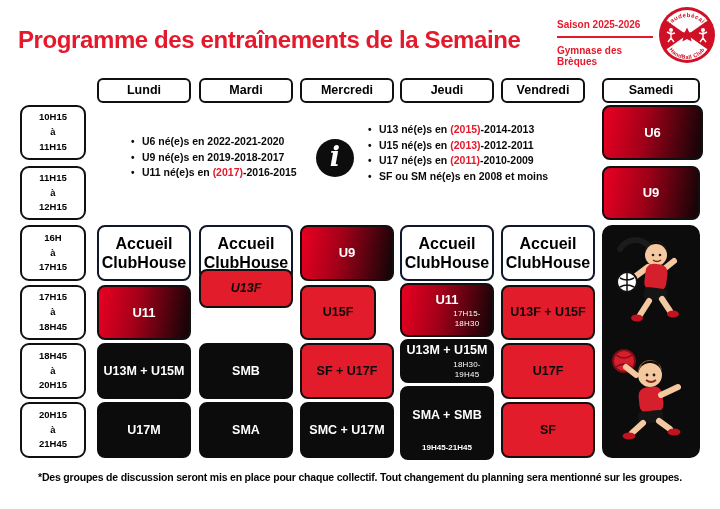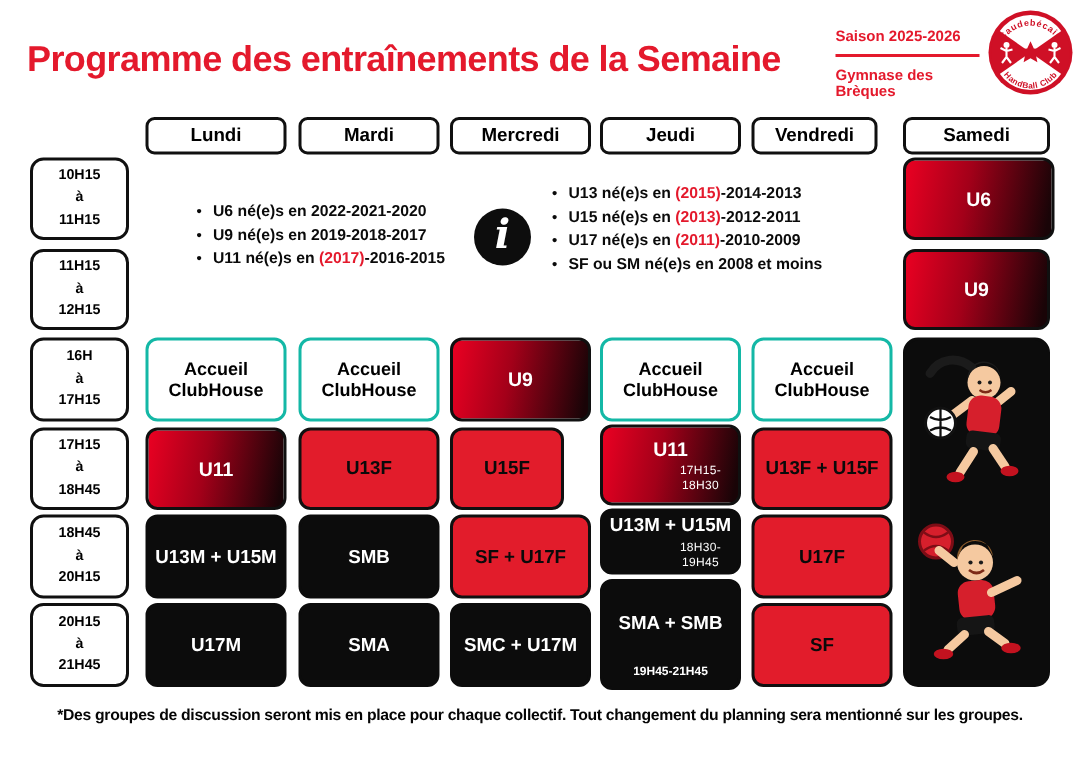--- a/index.html
+++ b/index.html
@@ -15,21 +15,21 @@
   }
   #season-block { position:absolute; left:557px; top:19px; width:98px; }
   #season-block .line1 { color:#e4192c; font-size:10px; font-weight:bold; }
   #season-divider { border:none; border-top:2.5px solid #e4192c; margin:6px 0 7px 0; width:96px; }
   
   .cell {
     position:absolute; display:flex; flex-direction:column; align-items:center;
     justify-content:center; text-align:center; font-weight:bold;
     border-radius:8px; line-height:1.2;
   }
-  .white-cell  { background:#ffffff; border:2px solid #14b8a6; color:#000; font-size:12px; padding:2px 8px; }
+  .white-cell  { background:#ffffff; border:2px solid #0f172a; color:#000; font-size:16px; padding:2px 8px; }
   .red-cell    { background:#e21c2b; border:2px solid #101010; color:#0a0a0a; font-size:12.5px; }
   .black-cell  { background:#0c0c0c; border:2px solid #0c0c0c; color:#ffffff; font-size:12.5px; }
   .grad-cell   { background:linear-gradient(100deg,#ea0022 0%,#a30019 42%,#190407 96%);
                  border:2px solid #101010; color:#ffffff; font-size:13px; }
   .day-header  { top:78px; height:25px; background:#fff; border:2px solid #101010;
                  border-radius:6px; color:#000; font-size:12.5px; }
   .time-cell   { left:20px; width:66px; background:#fff; border:2px solid #101010;
                  border-radius:9px; color:#000; font-size:9.5px; line-height:1.55; }
   .sub-time    { font-size:8px; font-weight:normal; margin-top:2px; letter-spacing:0.2px;margin-left:40px; }
   .sub-bottom  { position:absolute; bottom:5px; left:0; right:0; font-size:8px; font-weight:bold; }
@@ -194,21 +194,21 @@
     </svg>
   </div>
 
   <div class="cell white-cell" style="left:97px;top:225px;width:94px;height:56px;">Accueil ClubHouse</div>
   <div class="cell white-cell" style="left:199px;top:225px;width:94px;height:56px;">Accueil ClubHouse</div>
   <div class="cell grad-cell" style="left:300px;top:225px;width:94px;height:56px;">U9</div>
   <div class="cell white-cell" style="left:400px;top:225px;width:94px;height:56px;">Accueil ClubHouse</div>
   <div class="cell white-cell" style="left:501px;top:225px;width:94px;height:56px;">Accueil ClubHouse</div>
 
   <div class="cell grad-cell" style="left:97px;top:285px;width:94px;height:55px;">U11</div>
-  <div class="cell red-cell" style="left:199px;top:285px;width:94px;height:55px;">U13F</div>
+  <div class="cell red-cell" style="left:199px;top:269px;width:94px;height:39px;font-style:italic;">U13F</div>
   <div class="cell red-cell" style="left:300px;top:285px;width:76px;height:55px;">U15F</div>
   <div class="cell grad-cell" style="left:400px;top:283px;width:94px;height:54px;">
     <span>U11</span>
     <span class="sub-time">17H15-18H30</span>
   </div>
   <div class="cell red-cell" style="left:501px;top:285px;width:94px;height:55px;">U13F + U15F</div>
 
   <div class="cell black-cell" style="left:97px;top:343px;width:94px;height:56px;">U13M + U15M</div>
   <div class="cell black-cell" style="left:199px;top:343px;width:94px;height:56px;">SMB</div>
   <div class="cell red-cell" style="left:300px;top:343px;width:94px;height:56px;">SF + U17F</div>

